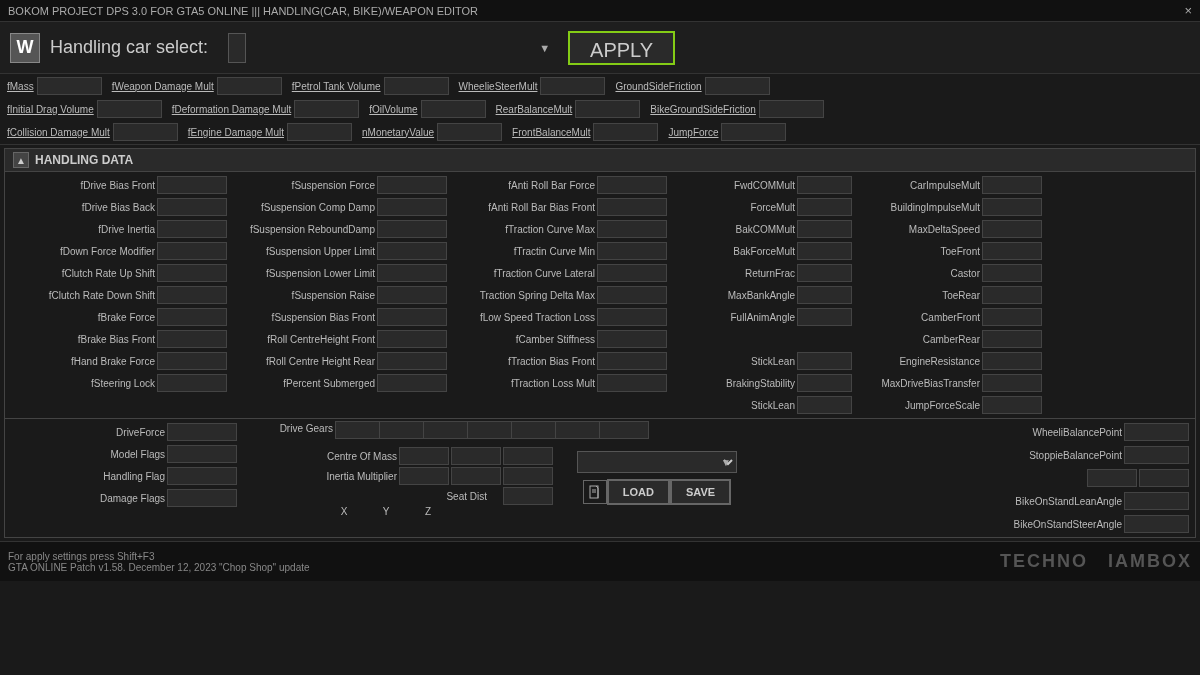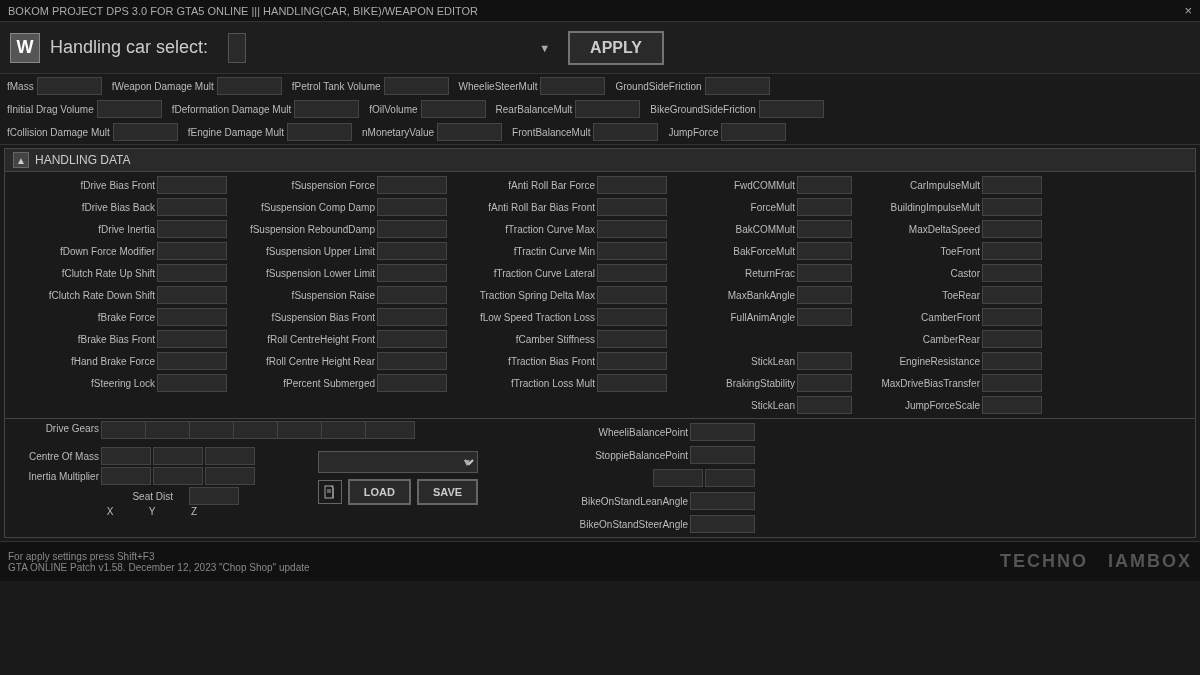--- a/index.html
+++ b/index.html
@@ -74,40 +74,41 @@
     .dropdown-arrow {
       position: absolute;
       right: 8px;
       top: 50%;
       transform: translateY(-50%);
       color: #aaa;
       pointer-events: none;
     }
     .apply-btn {
       background: #2a2a2a;
-      border: 2px solid #737373;
+      border: 2px solid #84cc16;
       color: #ccc;
       padding: 6px 20px;
-      font-size: 16px;
-      font-weight: bold;
+      font-size: 20px;
+      font-weight: normal;
       cursor: pointer;
       height: 34px;
     }
     .stat-item {
       display: flex;
       align-items: center;
       justify-content: flex-end;
       gap: 3px;
       padding: 2px 3px;
     }
     .stat-label {
       color: #bbb;
       font-size: 10px;
       text-align: right;
       white-space: nowrap;
+      text-decoration: underline;
     }
     .stat-input {
       background: #2a2a2a;
       border: 1px solid #444;
       color: #ccc;
       width: 65px;
       height: 18px;
       padding: 1px 3px;
       font-size: 10px;
     }
@@ -133,21 +134,21 @@
       height: 16px;
       display: flex;
       align-items: center;
       justify-content: center;
       cursor: pointer;
       font-size: 10px;
     }
     .handling-title {
       font-size: 12px;
       color: #ccc;
-      font-weight: normal;
+      font-weight: bold;
     }
     .col {
       display: flex;
       flex-direction: column;
     }
     .field-row {
       display: flex;
       align-items: center;
       justify-content: flex-end;
       gap: 2px;
@@ -180,21 +181,21 @@
     .dropdown-center {
       background: #2a2a2a;
       border: 1px solid #555;
       color: #ccc;
       width: 160px;
       height: 22px;
       padding: 1px 4px;
     }
     .action-row {
       display: flex;
-      gap: 6px;
+      gap: 0;
       align-items: center;
     }
     .action-btn {
       background: #2a2a2a;
       border: 2px solid #666;
       color: #ccc;
       padding: 3px 14px;
       font-size: 11px;
       font-weight: bold;
       cursor: pointer;
@@ -563,20 +564,38 @@
       </div>
       <div class="field-row">
         <span class="field-label">JumpForceScale</span>
         <input class="field-input" style="width: 60px;" value="">
       </div>
     </div>
   </div>
 
   <div style="display:grid; grid-template-columns: 230px 310px 200px 1fr; border-top:1px solid #444; padding:2px 4px; gap:4px;">
 
+    <div>
+      <div class="field-row">
+        <span class="field-label">DriveForce</span>
+        <input class="field-input" value="" style="">
+      </div>
+      <div class="field-row">
+        <span class="field-label">Model Flags</span>
+        <input class="field-input" value="" style="">
+      </div>
+      <div class="field-row">
+        <span class="field-label">Handling Flag</span>
+        <input class="field-input" value="" style="">
+      </div>
+      <div class="field-row">
+        <span class="field-label">Damage Flags</span>
+        <input class="field-input" value="" style="">
+      </div>
+    </div>
 
     <div>
       <div style="display:flex; align-items:flex-start; gap:2px;">
         <span class="field-label" style="min-width:90px; text-align:right; padding-top:2px;">Drive Gears</span>
         <div style="display:grid; grid-template-columns: repeat(7, 42px); gap:2px;">
           <input class="inline-input" value="" style="">
           <input class="inline-input" value="" style="">
           <input class="inline-input" value="" style="">
           <input class="inline-input" value="" style="">
           <input class="inline-input" value="" style="">

